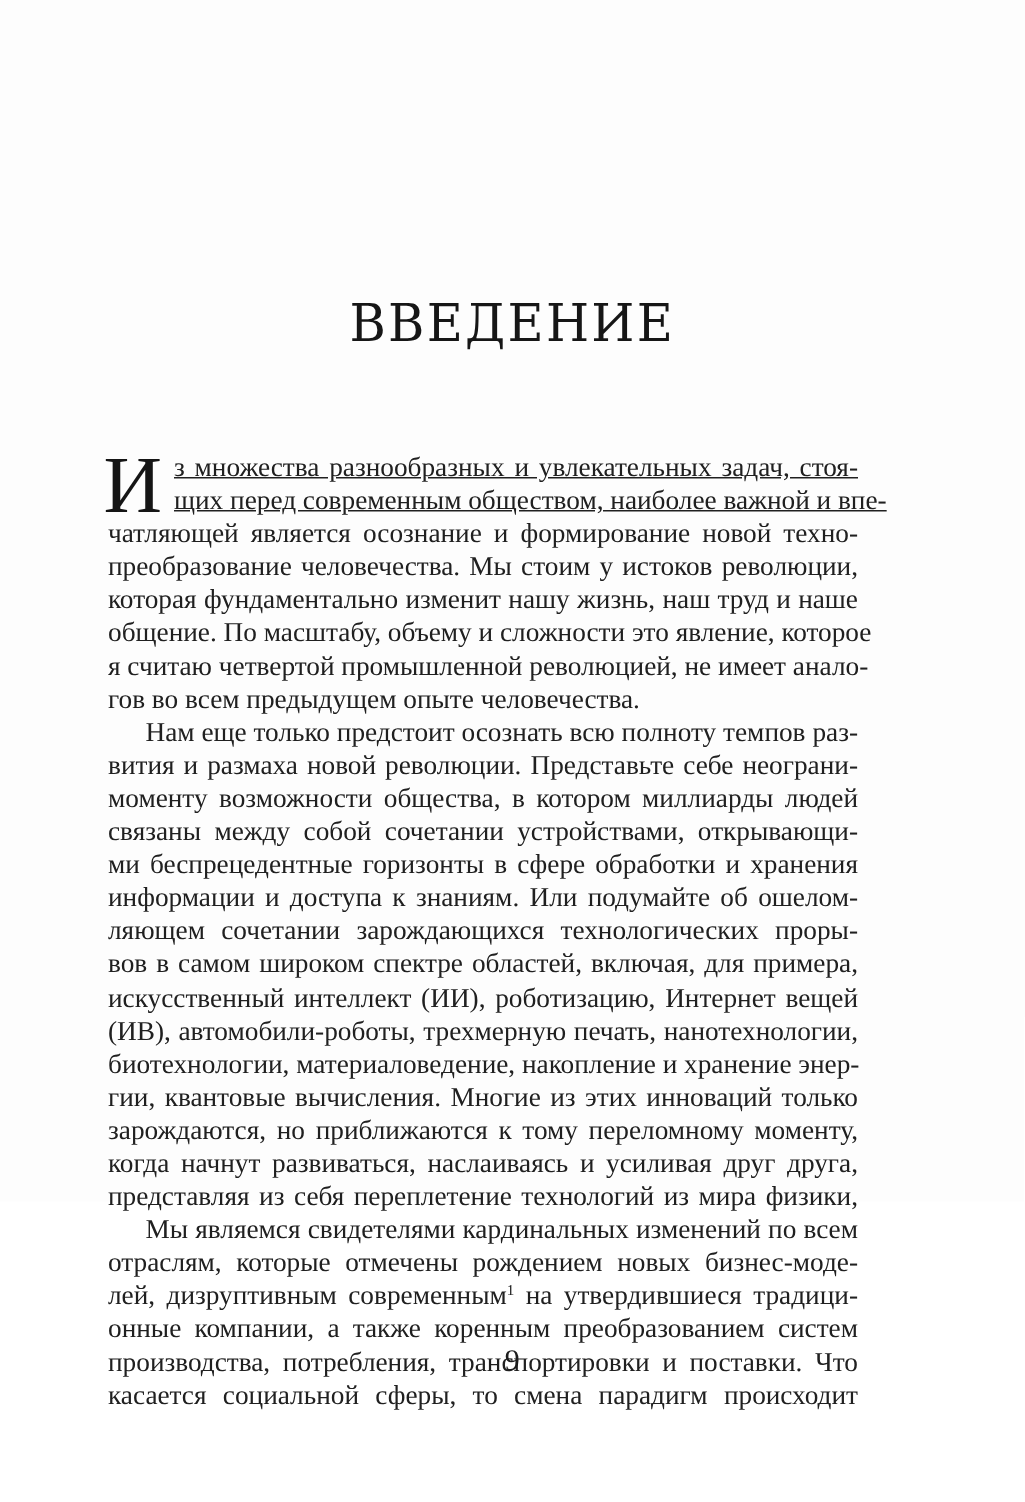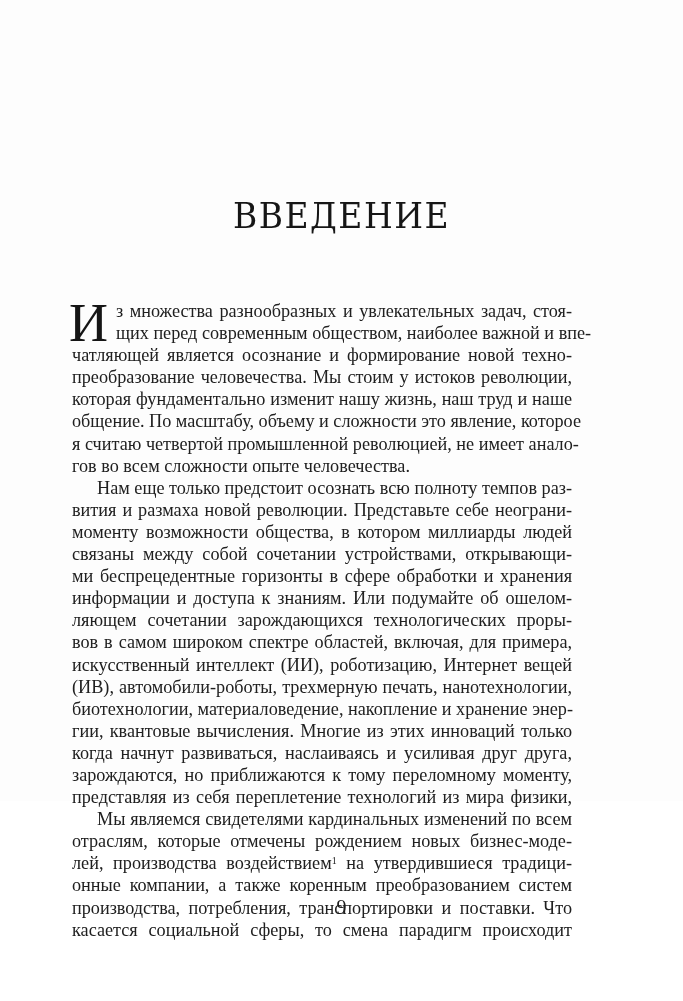--- a/index.html
+++ b/index.html
@@ -57,20 +57,21 @@
       overflow: visible;
     }
     .line.last {
       text-align-last: left;
     }
     .line.indent {
       padding-left: 25px;
     }
     .line.dropped {
       padding-left: 44px;
+      text-decoration: underline;
     }
     .dropcap {
       position: absolute;
       left: -3px;
       top: 1px;
       font-family: "Liberation Serif", serif;
       font-size: 54px;
       line-height: 44px;
       color: #151515;
     }
@@ -105,45 +106,45 @@
 
     <div class="lines-wrap">
       <span class="dropcap">И</span>
       <span class="line dropped">з множества разнообразных и увлекательных задач, стоя-</span>
       <span class="line dropped">щих перед современным обществом, наиболее важной и впе-</span>
       <span class="line">чатляющей является осознание и формирование новой техно-</span>
       <span class="line">преобразование человечества. Мы стоим у истоков революции,</span>
       <span class="line">которая фундаментально изменит нашу жизнь, наш труд и наше</span>
       <span class="line">общение. По масштабу, объему и сложности это явление, которое</span>
       <span class="line">я считаю четвертой промышленной революцией, не имеет анало-</span>
-      <span class="line last">гов во всем сложности опыте человечества.</span>
+      <span class="line last">гов во всем предыдущем опыте человечества.</span>
     </div>
 
     <div class="lines-wrap">
       <span class="line indent">Нам еще только предстоит осознать всю полноту темпов раз-</span>
       <span class="line">вития и размаха новой революции. Представьте себе неограни-</span>
       <span class="line">моменту возможности общества, в котором миллиарды людей</span>
       <span class="line">связаны между собой сочетании устройствами, открывающи-</span>
       <span class="line">ми беспрецедентные горизонты в сфере обработки и хранения</span>
       <span class="line">информации и доступа к знаниям. Или подумайте об ошелом-</span>
       <span class="line">ляющем сочетании зарождающихся технологических проры-</span>
       <span class="line">вов в самом широком спектре областей, включая, для примера,</span>
       <span class="line">искусственный интеллект (ИИ), роботизацию, Интернет вещей</span>
       <span class="line">(ИВ), автомобили-роботы, трехмерную печать, нанотехнологии,</span>
       <span class="line">биотехнологии, материаловедение, накопление и хранение энер-</span>
       <span class="line">гии, квантовые вычисления. Многие из этих инноваций только</span>
+      <span class="line">зарождаются, но приближаются к тому переломному моменту,</span>
       <span class="line">когда начнут развиваться, наслаиваясь и усиливая друг друга,</span>
-      <span class="line">зарождаются, но приближаются к тому переломному моменту,</span>
       <span class="line">представляя из себя переплетение технологий из мира физики,</span>
     </div>
 
     <div class="lines-wrap">
       <span class="line indent">Мы являемся свидетелями кардинальных изменений по всем</span>
       <span class="line">отраслям, которые отмечены рождением новых бизнес-моде-</span>
-      <span class="line"><span>лей, производства воздействием</span><sup class="fn">1</sup><span> на утвердившиеся традици-</span></span>
+      <span class="line"><span>лей, дизруптивным современным</span><sup class="fn">1</sup><span> на утвердившиеся традици-</span></span>
       <span class="line">онные компании, а также коренным преобразованием систем</span>
       <span class="line">производства, потребления, транспортировки и поставки. Что</span>
       <span class="line">касается социальной сферы, то смена парадигм происходит</span>
     </div>
 
   </div>
 
   <div class="page-number">9</div>
 </div>
 

